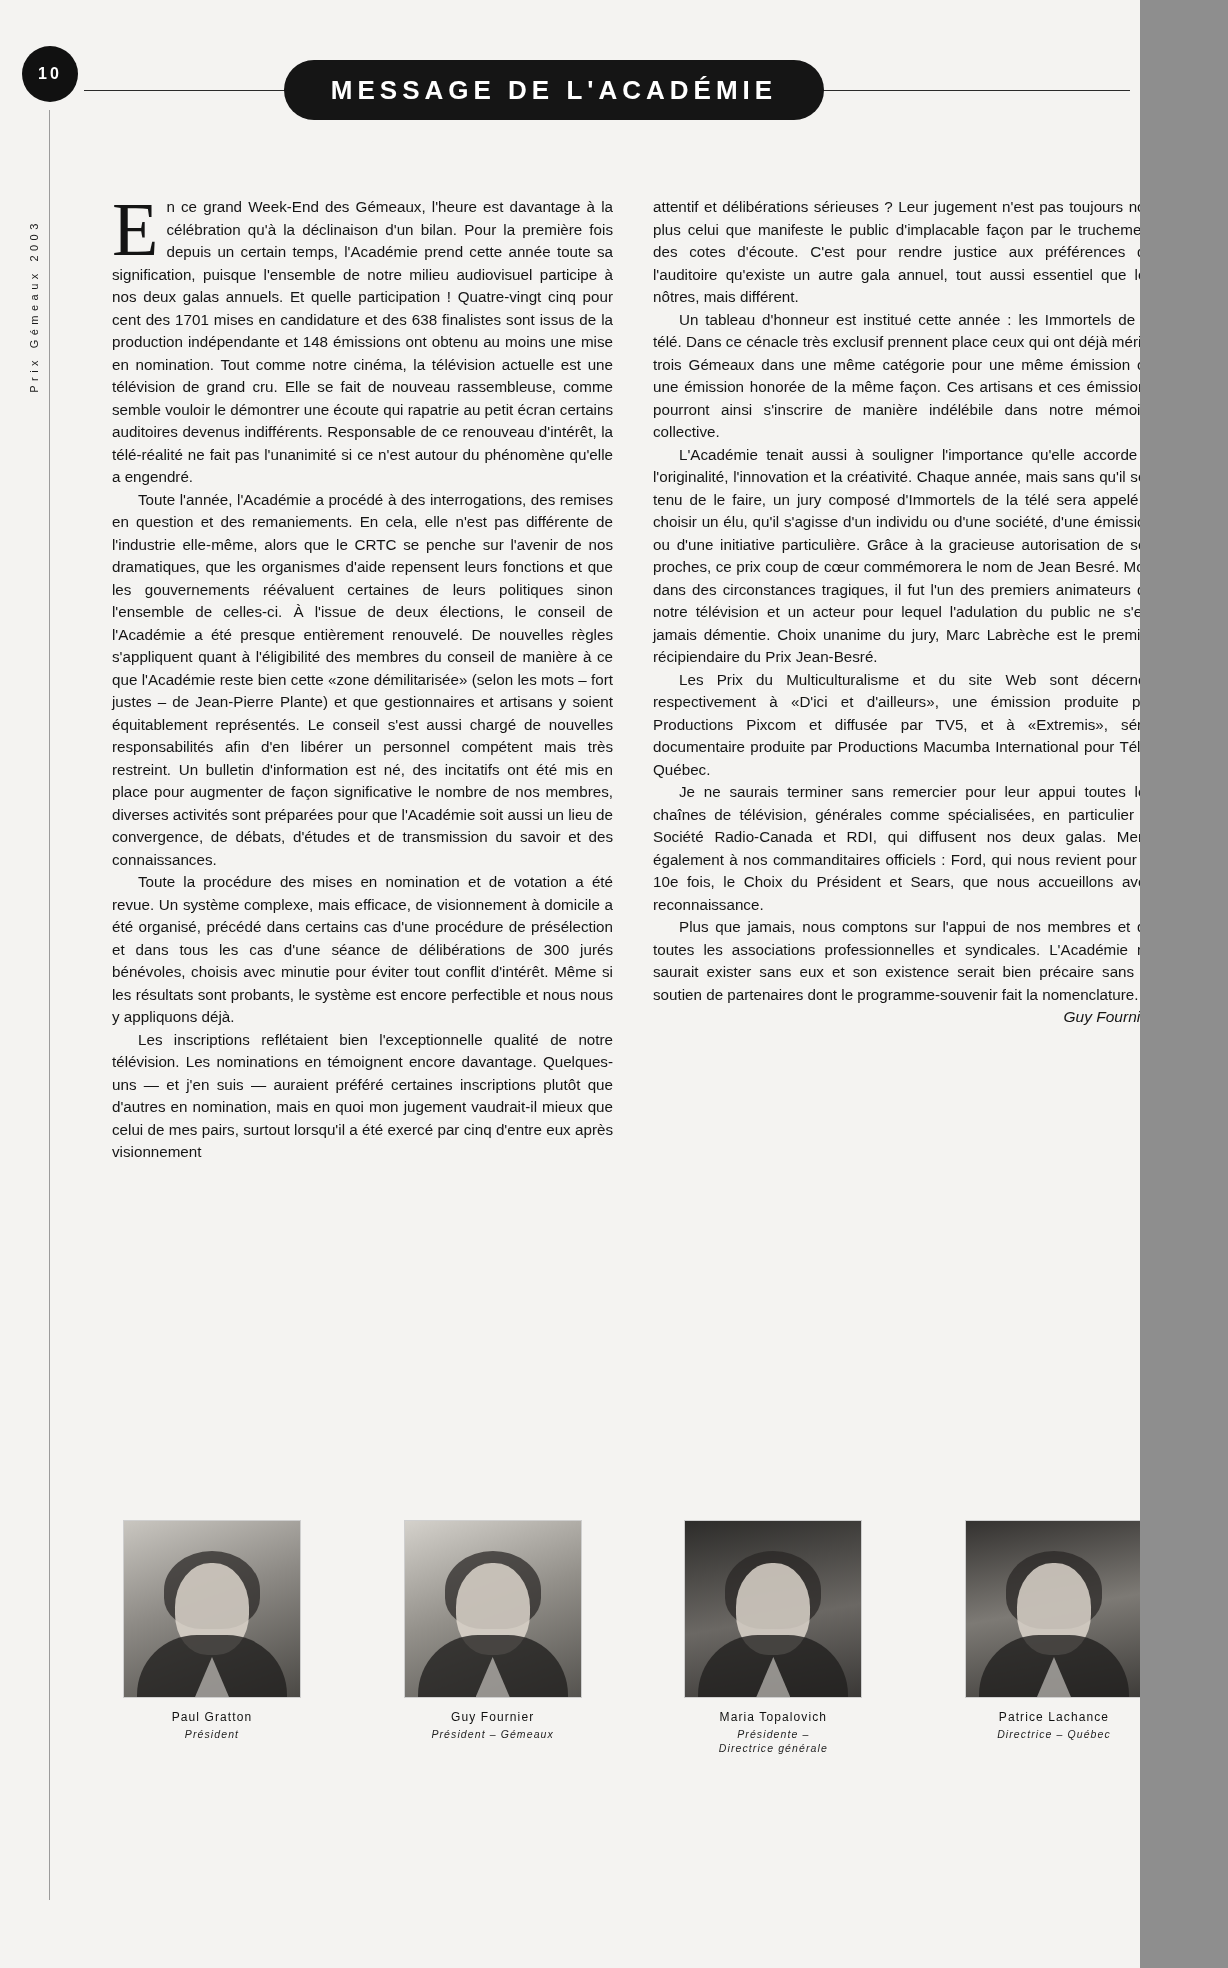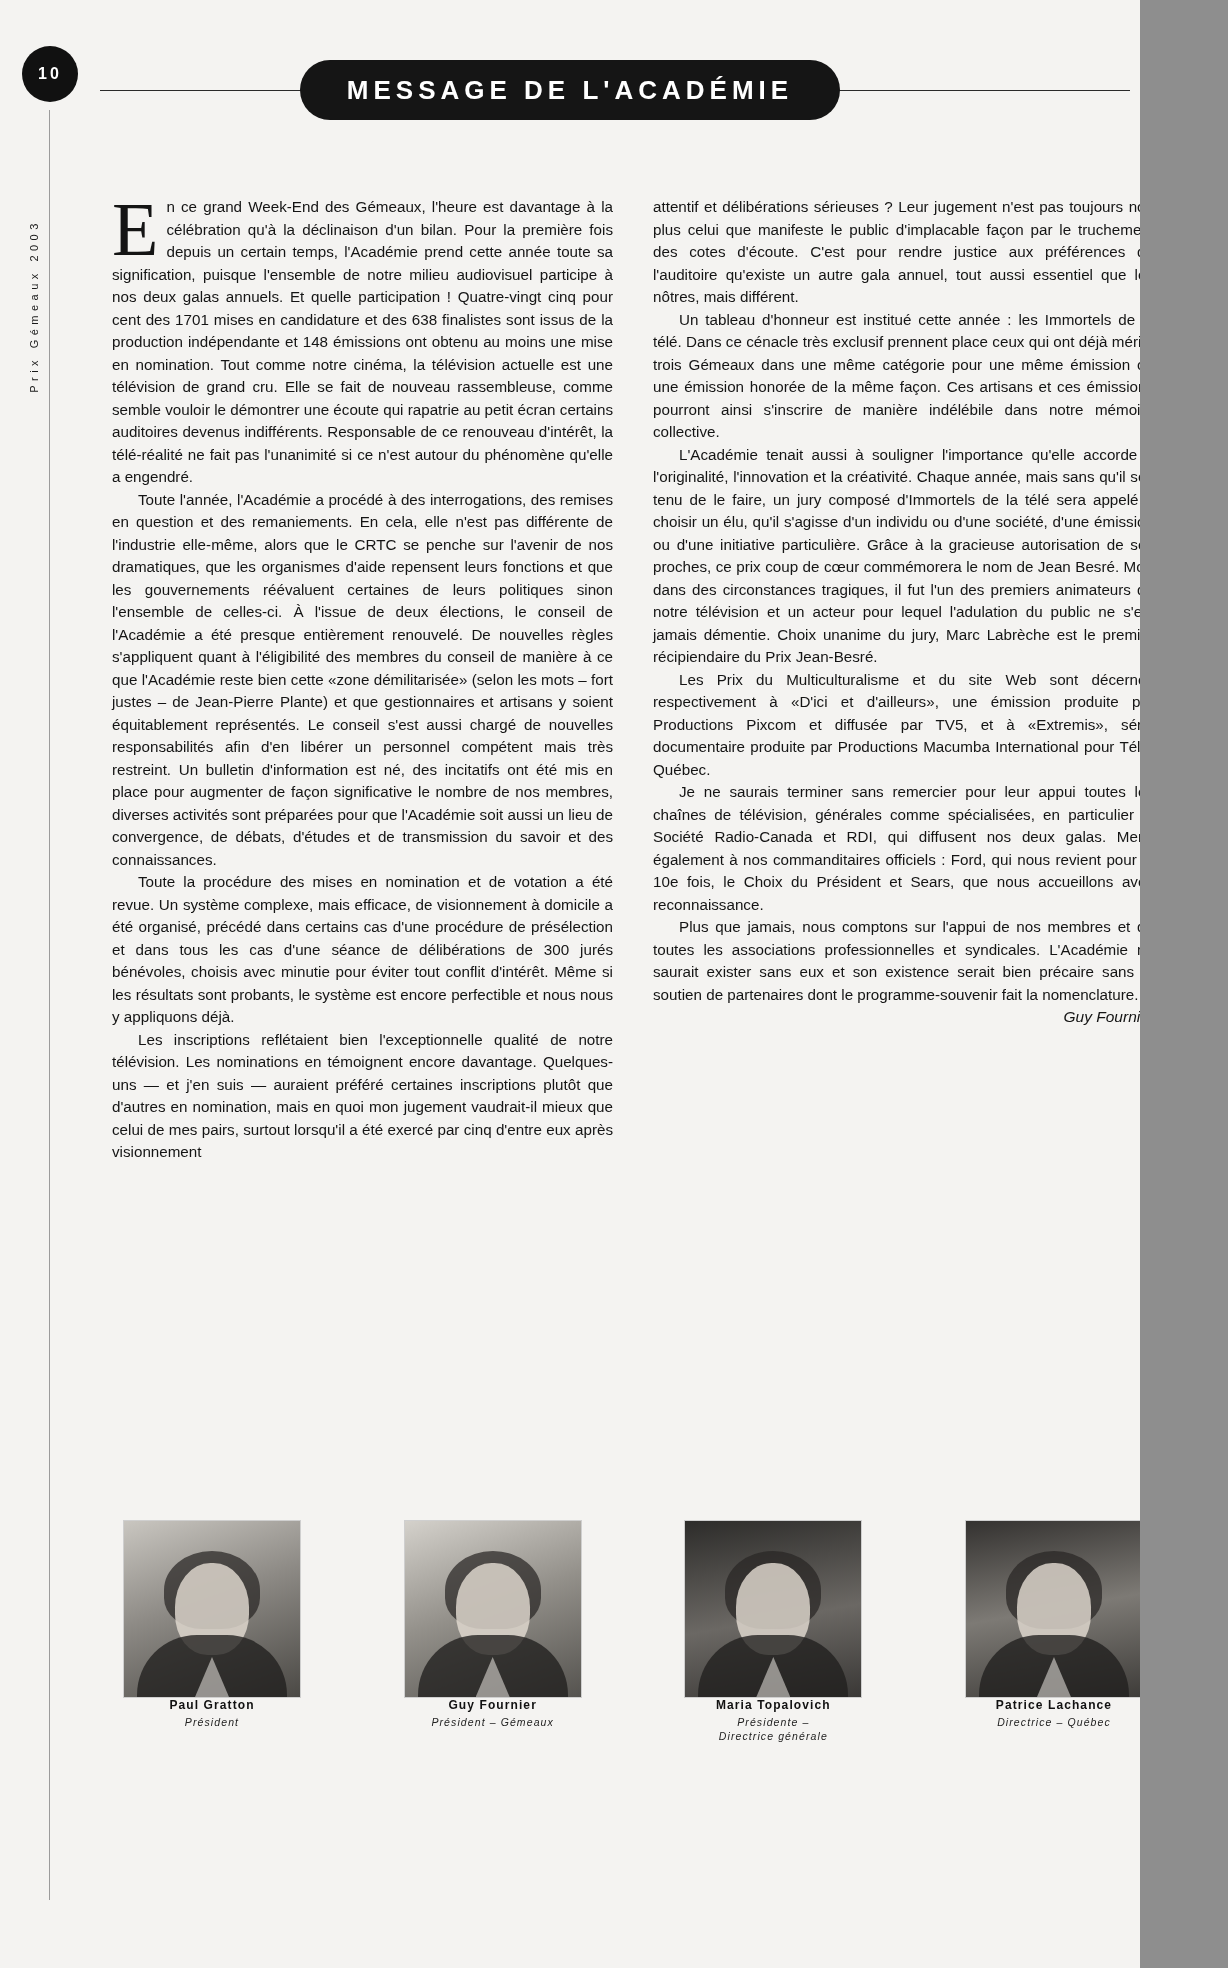--- a/index.html
+++ b/index.html
@@ -58,21 +58,21 @@
     transform-origin: center center;
     font-size: 11px;
     letter-spacing: 4.5px;
     color: #1a1a1a;
     text-align: center;
     white-space: nowrap;
   }
   
   .header {
     position: absolute;
-    left: 80px;
+    left: 64px;
     right: 0;
     top: 60px;
     height: 60px;
   }
   .header-rule {
     position: absolute;
     left: 20px;
     right: 10px;
     top: 30px;
     height: 1px;
@@ -195,23 +195,23 @@
     position: absolute;
     left: 50%;
     bottom: 0;
     width: 34px;
     height: 40px;
     margin-left: -17px;
     background: rgba(235,232,226,0.55);
     clip-path: polygon(50% 0, 100% 100%, 0 100%);
   }
   .caption-name {
-    margin-top: 0;
+    margin-top: 12px;
     font-size: 12px;
-    font-weight: bold;
+    font-weight: normal;
     letter-spacing: 1.1px;
     color: #111;
   }
   .caption-role {
     margin-top: 3px;
     font-size: 10.5px;
     letter-spacing: 1.1px;
     color: #222;
     line-height: 1.35;
     font-style: italic;

